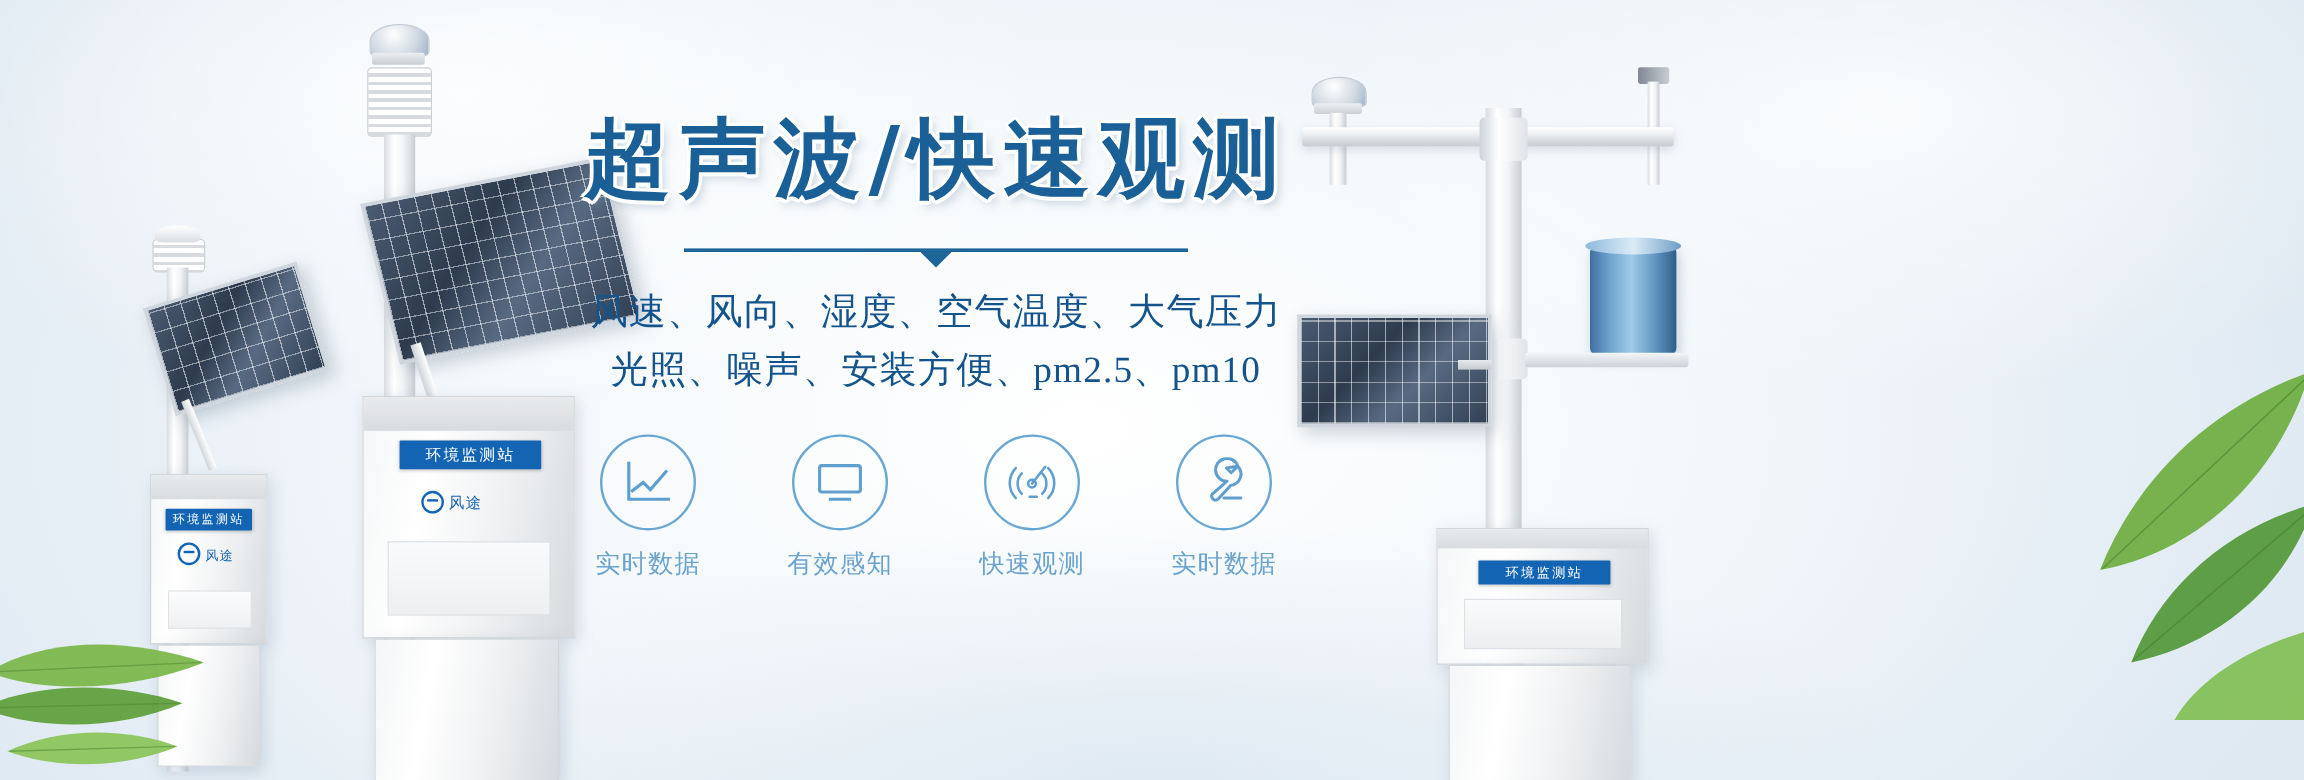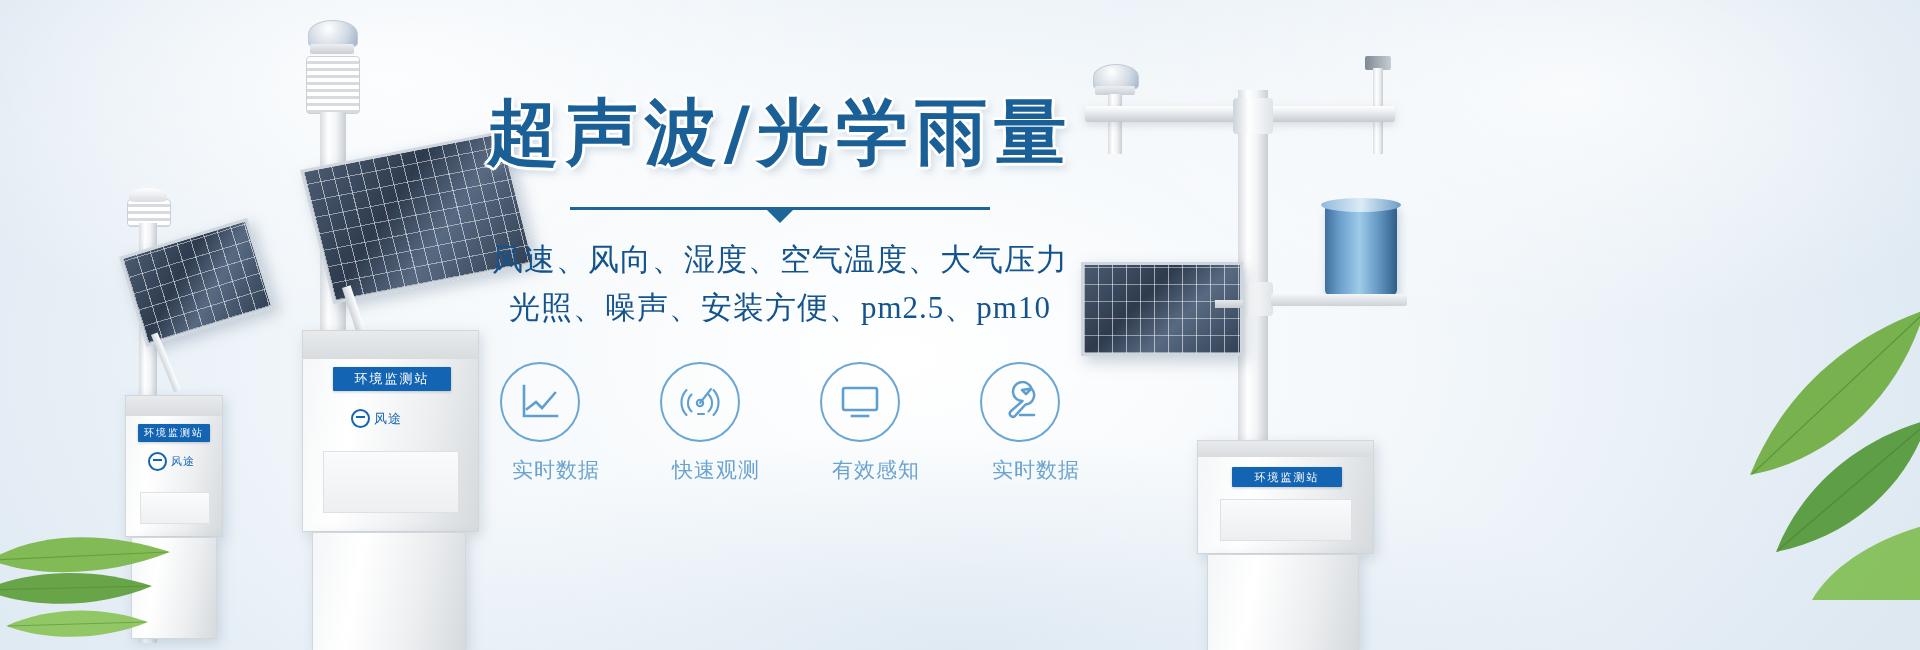--- a/index.html
+++ b/index.html
@@ -65,21 +65,20 @@
   }
   .feature{width:120px;text-align:center;}
   .feature .circle{
     width:76px;height:76px;margin:0 auto;border-radius:50%;
     border:2.4px solid #6aa6d4;display:flex;align-items:center;justify-content:center;
     background:rgba(255,255,255,.25);
   }
   .feature .flabel{
     margin-top:14px;font-size:21px;color:#6ba3cf;letter-spacing:1px;
     font-family:Liberation Mono, monospace;
-    text-align:right;
   }
 
   
   .eq{position:absolute;}
   .pole{background:linear-gradient(90deg,#d8dde1 0%,#ffffff 32%,#f2f4f6 62%,#c9ced3 100%);}
   .cabinet{
     background:linear-gradient(100deg,#f4f6f7 0%,#ffffff 30%,#eceef0 68%,#d6dadd 100%);
     border:1px solid #d2d7db;box-shadow:3px 4px 12px rgba(120,140,160,.28);
   }
   .cab-strip{
@@ -89,21 +88,21 @@
   .badge{
     position:absolute;background:#1464b4;color:#fff;
     font-size:11px;letter-spacing:2px;text-align:center;
     font-family:"DejaVu Sans","Liberation Sans",sans-serif;
     border-radius:1px;box-shadow:0 1px 3px rgba(0,0,0,.2);
     display:flex;align-items:center;justify-content:center;
   }
   .brand{
     position:absolute;color:#1464b4;font-size:13px;letter-spacing:1px;
     font-family:Liberation Mono, monospace;
-    display:flex;align-items:center;gap:4px;
+    display:flex;align-items:flex-end;gap:4px;
   }
   .brand .mark{
     display:inline-block;width:15px;height:15px;border-radius:50%;
     border:2px solid #1464b4;position:relative;
   }
   .brand .mark:after{
     content:"";position:absolute;left:3px;top:5px;width:9px;height:2px;background:#1464b4;
   }
 
   
@@ -230,21 +229,21 @@
       <path d="M288 120 C215 140 160 190 136 252 C206 238 266 190 288 120 Z" fill="#55993a"></path>
       <path d="M286 225 C232 240 190 268 172 300 L288 300 Z" fill="#83bf55"></path>
     </g>
     <g stroke="#3f7a2c" stroke-width="1.3" opacity="0.5" fill="none">
       <path d="M283 14 L112 174"></path>
         <path d="M286 124 L138 250"></path>
     </g>
   </svg>
 
   <div class="center">
-    <h1 class="headline">超声波/光学雨量</h1>
+    <h1 class="headline">超声波/快速观测</h1>
 
     <div class="divider">
       <div class="rule"></div>
       <div class="tri"></div>
     </div>
 
     <div class="sub">
       <div>风速、风向、湿度、空气温度、大气压力</div>
       <div>光照、噪声、安装方便、pm2.5、pm10</div>
     </div>
@@ -254,20 +253,32 @@
       <div class="feature">
         <div class="circle">
           <svg width="42" height="40" viewBox="0 0 42 40">
             <g fill="none" stroke="#5f9fd0" stroke-width="2.6" stroke-linecap="square">
               <path d="M5 4 L5 34 L38 34"></path>
               <path d="M8 27 L17 20 L23 26 L36 11"></path>
             </g>
           </svg>
         </div>
         <div class="flabel">实时数据</div>
+      </div>
+
+      <div class="feature">
+        <div class="circle">
+          <svg width="44" height="38" viewBox="0 0 44 38">
+            <g fill="none" stroke="#5f9fd0" stroke-width="2.6" stroke-linejoin="round">
+              <rect x="5" y="5" width="34" height="22" rx="2"></rect>
+              <path d="M14 33 L30 33" stroke-linecap="square"></path>
+            </g>
+          </svg>
+        </div>
+        <div class="flabel">有效感知</div>
       </div>
 
       <div class="feature">
         <div class="circle">
           <svg width="44" height="42" viewBox="0 0 44 42">
             <g fill="none" stroke="#5f9fd0" stroke-width="2.1" stroke-linecap="round">
               <circle cx="22" cy="22" r="3.2"></circle>
               <path d="M13.5 30.5 A12 12 0 0 1 13.5 13.5"></path>
               <path d="M30.5 13.5 A12 12 0 0 1 30.5 30.5"></path>
               <path d="M8.5 34 A18 18 0 0 1 8.5 9"></path>
@@ -275,32 +286,20 @@
               <path d="M22 22 L33 8"></path>
               <path d="M20 33 L26 33"></path>
             </g>
           </svg>
         </div>
         <div class="flabel">快速观测</div>
       </div>
 
       <div class="feature">
         <div class="circle">
-          <svg width="44" height="38" viewBox="0 0 44 38">
-            <g fill="none" stroke="#5f9fd0" stroke-width="2.6" stroke-linejoin="round">
-              <rect x="5" y="5" width="34" height="22" rx="2"></rect>
-              <path d="M14 33 L30 33" stroke-linecap="square"></path>
-            </g>
-          </svg>
-        </div>
-        <div class="flabel">有效感知</div>
-      </div>
-
-      <div class="feature">
-        <div class="circle">
           <svg width="44" height="42" viewBox="0 0 44 42">
             <g fill="none" stroke="#5f9fd0" stroke-width="2.5" stroke-linecap="round" stroke-linejoin="round">
               <path d="M33.5 7.5 A9.5 9.5 0 1 0 24.5 20 L12.5 30.5 A3.2 3.2 0 0 0 17 35 L27.5 23.5 A9.5 9.5 0 0 0 33.5 7.5 L28 13 L24 9 Z"></path>
               <path d="M22 34 L36 34"></path>
             </g>
           </svg>
         </div>
         <div class="flabel">实时数据</div>
       </div>
 

